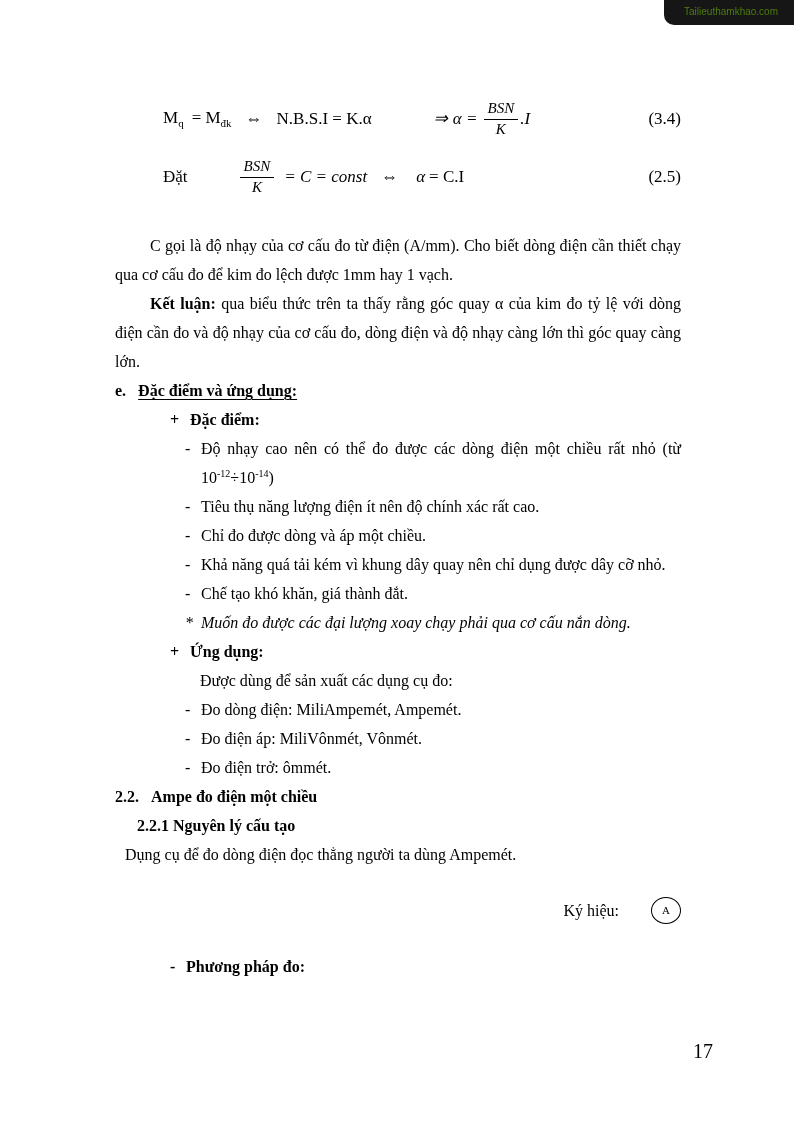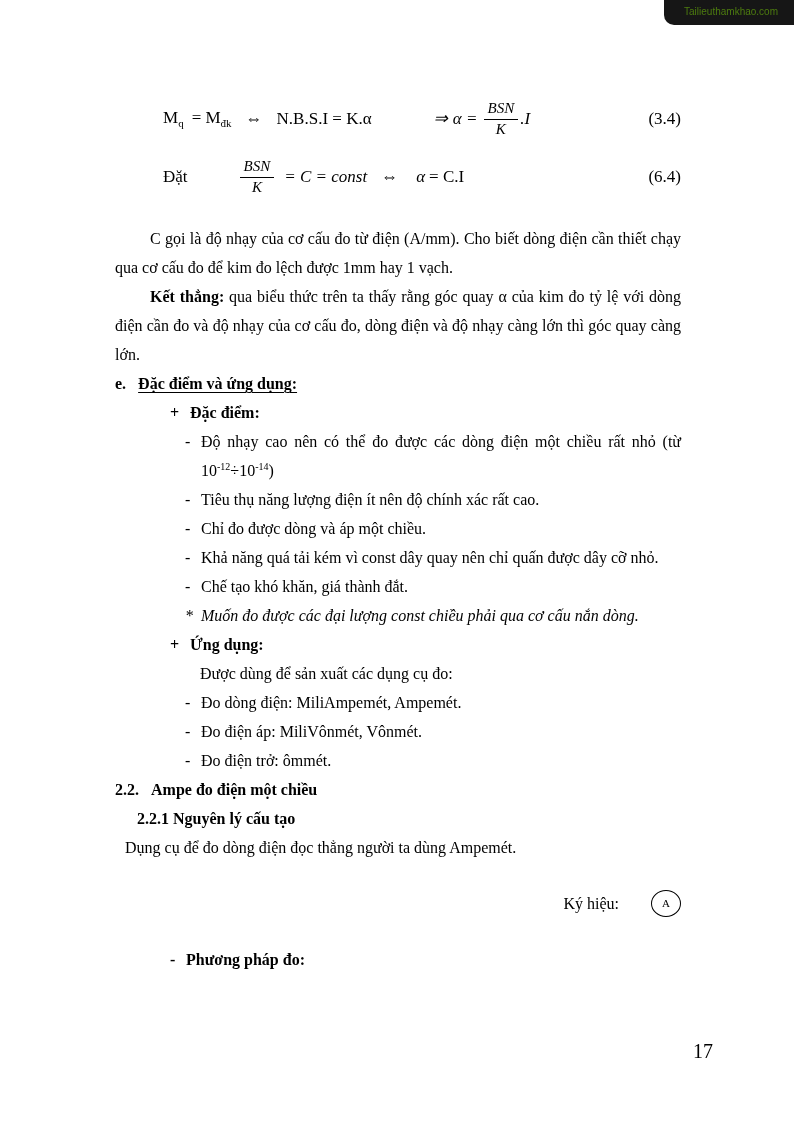--- a/index.html
+++ b/index.html
@@ -84,27 +84,27 @@
   <div class="eq-row">
     <span>Đặt</span>
     <span class="frac frac35">
       <span class="num">BSN</span>
       <span class="den">K</span>
     </span>
     <span class="ital">= C = const</span>
     <span class="iff35">⇔</span>
     <span class="ital">α</span>
     <span class="res35">= C.I</span>
-    <span class="eq-label">(6.4)</span>
+    <span class="eq-label">(2.5)</span>
   </div>
 
-  <p class="para justify" style="margin-top:18px;">C gọi là độ nhạy của cơ cấu đo từ điện (A/mm). Cho biết dòng điện cần thiết chạy qua cơ cấu đo để kim đo lệch được 1mm hay 1 vạch.</p>
+  <p class="para justify" style="margin-top:25px;">C gọi là độ nhạy của cơ cấu đo từ điện (A/mm). Cho biết dòng điện cần thiết chạy qua cơ cấu đo để kim đo lệch được 1mm hay 1 vạch.</p>
 
   <p class="para justify">
-    <b>Kết thẳng:</b>
+    <b>Kết luận:</b>
     <span>qua biểu thức trên ta thấy rằng góc quay α của kim đo tỷ lệ với dòng điện cần đo và độ nhạy của cơ cấu đo, dòng điện và độ nhạy càng lớn thì góc quay càng lớn.</span>
   </p>
 
 
   <div class="heading-e">
     <span>e.</span>
     <span class="underline">Đặc điểm và ứng dụng:</span>
   </div>
 
   <div class="plus-header">
@@ -125,31 +125,31 @@
     <span class="li-text">Tiêu thụ năng lượng điện ít nên độ chính xác rất cao.</span>
   </div>
 
   <div class="li">
     <span class="dash">-</span>
     <span class="li-text">Chỉ đo được dòng và áp một chiều.</span>
   </div>
 
   <div class="li">
     <span class="dash">-</span>
-    <span class="li-text justify">Khả năng quá tải kém vì const dây quay nên chỉ quấn được dây cỡ nhỏ.</span>
+    <span class="li-text justify">Khả năng quá tải kém vì khung dây quay nên chỉ dụng được dây cỡ nhỏ.</span>
   </div>
 
   <div class="li">
     <span class="dash">-</span>
     <span class="li-text">Chế tạo khó khăn, giá thành đắt.</span>
   </div>
 
   <div class="note">
     <span class="star">*</span>
-    <span>Muốn đo được các đại lượng const chiều phải qua cơ cấu nắn dòng.</span>
+    <span>Muốn đo được các đại lượng xoay chạy phải qua cơ cấu nắn dòng.</span>
   </div>
 
   <div class="plus-header">
     <span class="plus">+</span>
     <span>Ứng dụng:</span>
   </div>
 
   <div class="intro-line">Được dùng để sản xuất các dụng cụ đo:</div>
 
   <div class="li">

